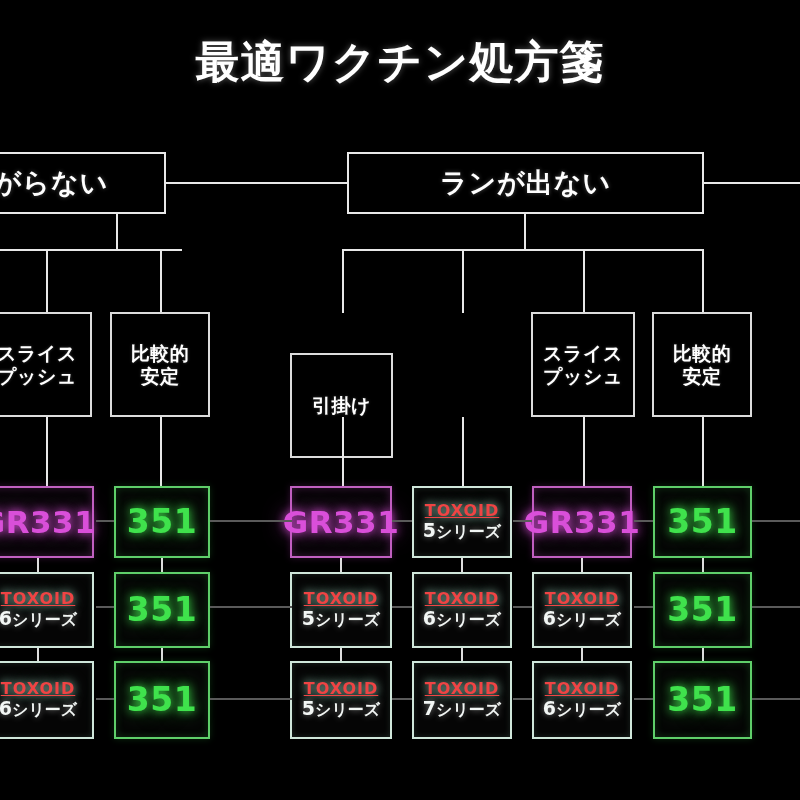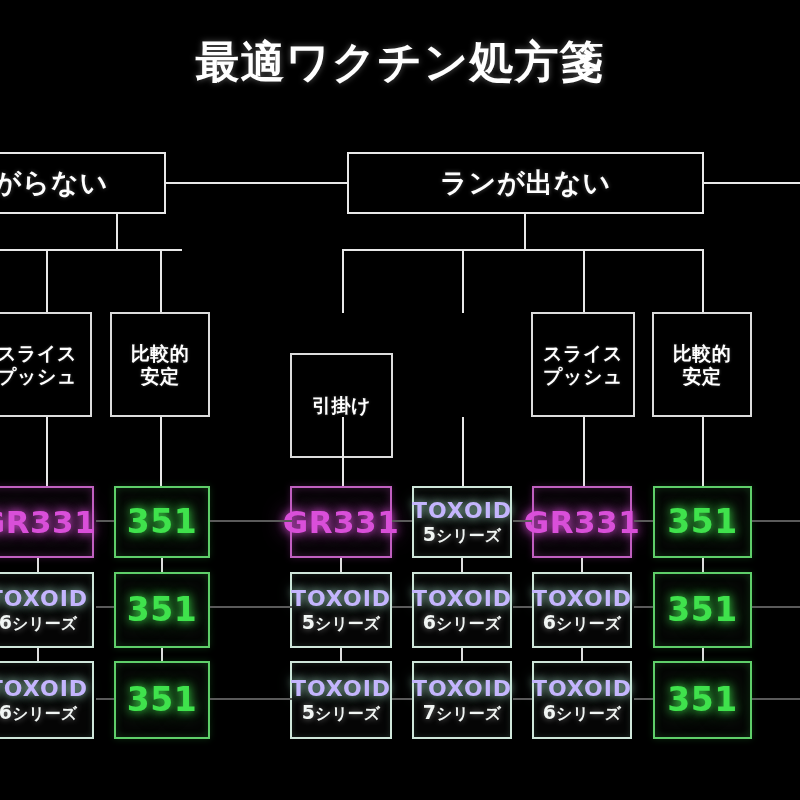--- a/index.html
+++ b/index.html
@@ -121,24 +121,25 @@
     letter-spacing: 0.5px;
     text-shadow: 0 0 10px rgba(63,226,76,0.95), 0 0 20px rgba(63,226,76,0.55);
   }
 
   
   .res.mint {
     border-color: #cfe6da;
     box-shadow: 0 0 6px rgba(160,225,200,0.14) inset;
   }
   .res.mint .main {
-    color: #c4b5fd;
-    font-size: 22px;
+    color: #ef4444;
+    font-size: 16px;
     letter-spacing: 1px;
     text-shadow: 0 0 8px rgba(169,227,205,0.85), 0 0 16px rgba(169,227,205,0.4);
+    text-decoration: underline;
   }
   .res.mint .sub {
     color: #f2f6f4;
     font-size: 16px;
     margin-top: 2px;
     text-shadow: 0 0 6px rgba(255,255,255,0.5);
   }
   .res.mint .sub .num { font-size: 19px; }
 
   

